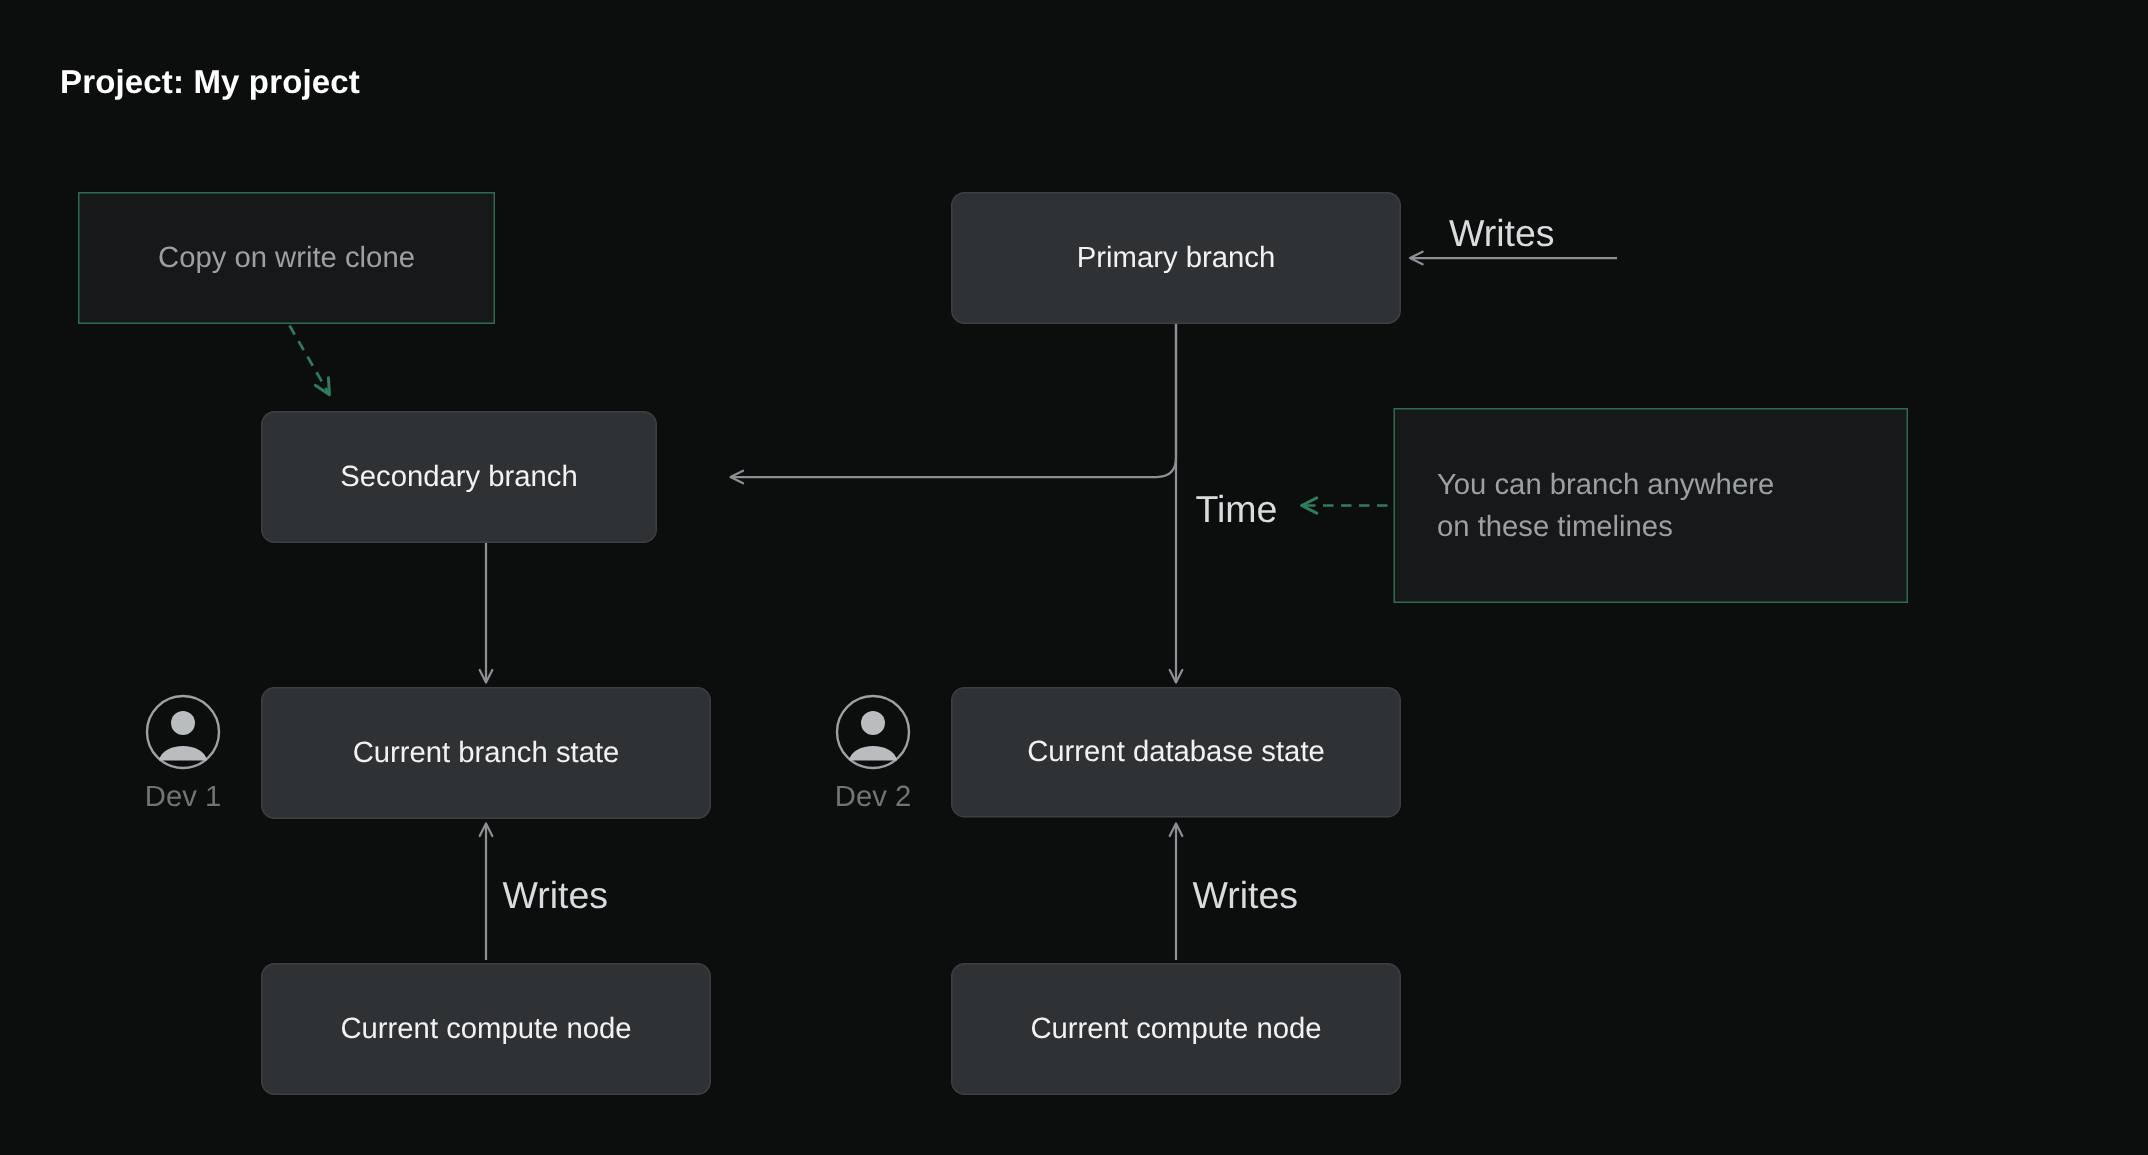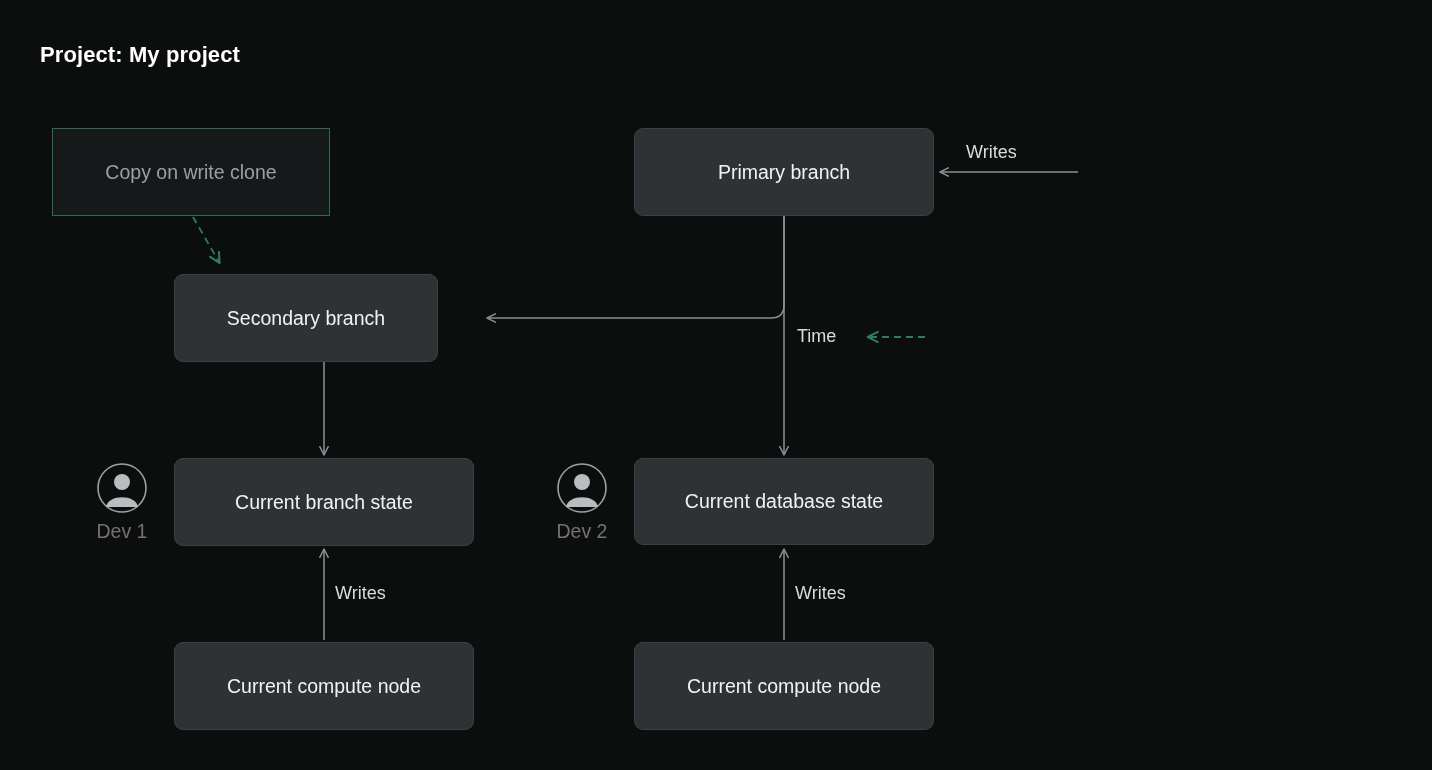--- a/index.html
+++ b/index.html
@@ -70,21 +70,21 @@
     justify-content: center;
     text-align: center;
   }
   .annot.left {
     justify-content: flex-start;
     padding: 0 28px;
     text-align: left;
   }
   .edge-label {
     position: absolute;
-    font-size: 18px;
+    font-size: 25px;
     color: #d9dcde;
     white-space: nowrap;
   }
   .actor {
     position: absolute;
     display: flex;
     flex-direction: column;
     align-items: center;
   }
   .actor-name {
@@ -126,20 +126,26 @@
 
     <path d="M 193 217 L 219 262" fill="none" stroke="#2e7d5b" stroke-width="1.8" stroke-dasharray="7 5" marker-end="url(#arrow-green)"></path>
 
     <line x1="925" y1="337" x2="869" y2="337" stroke="#2e7d5b" stroke-width="1.8" stroke-dasharray="7 5" marker-end="url(#arrow-green)"></line>
   </svg>
 
   <div class="annot center" style="left:52px; top:128px; width:278px; height:88px;">
     <span>Copy on write clone</span>
   </div>
 
+  <div class="annot left" style="left:929px; top:272px; width:343px; height:130px;">
+    <span>
+      <span>You can branch anywhere</span><br>
+      <span>on these timelines</span>
+    </span>
+  </div>
 
   <div class="node" style="left:634px; top:128px; width:300px; height:88px;">
     <span>Primary branch</span>
   </div>
 
 
   <div class="node" style="left:174px; top:274px; width:264px; height:88px;">
     <span>Secondary branch</span>
   </div>
 

